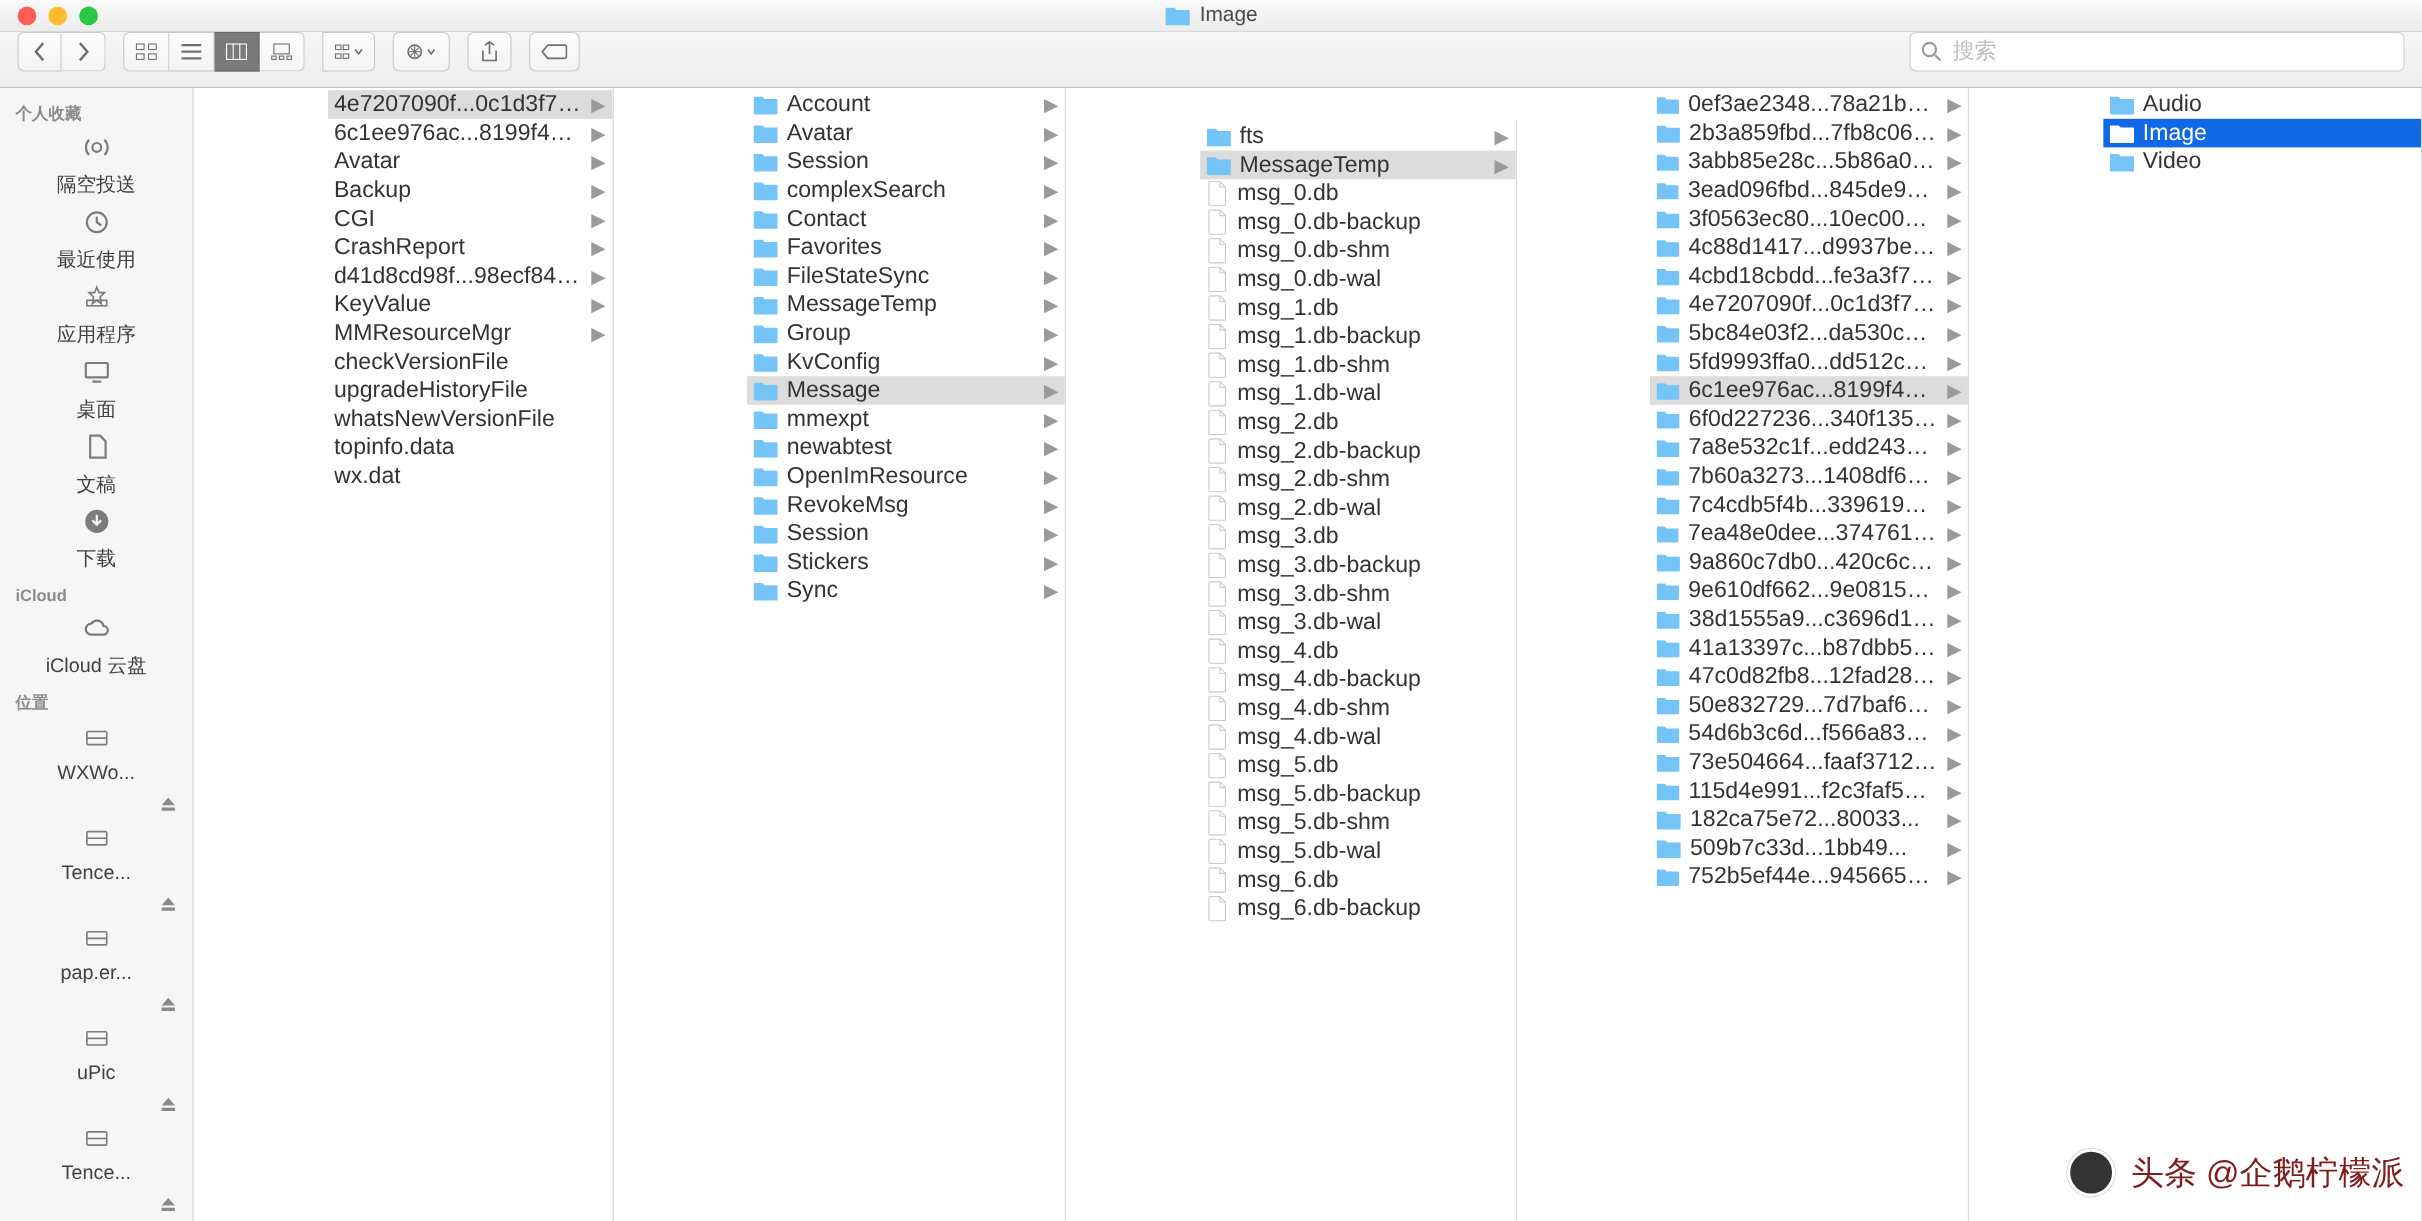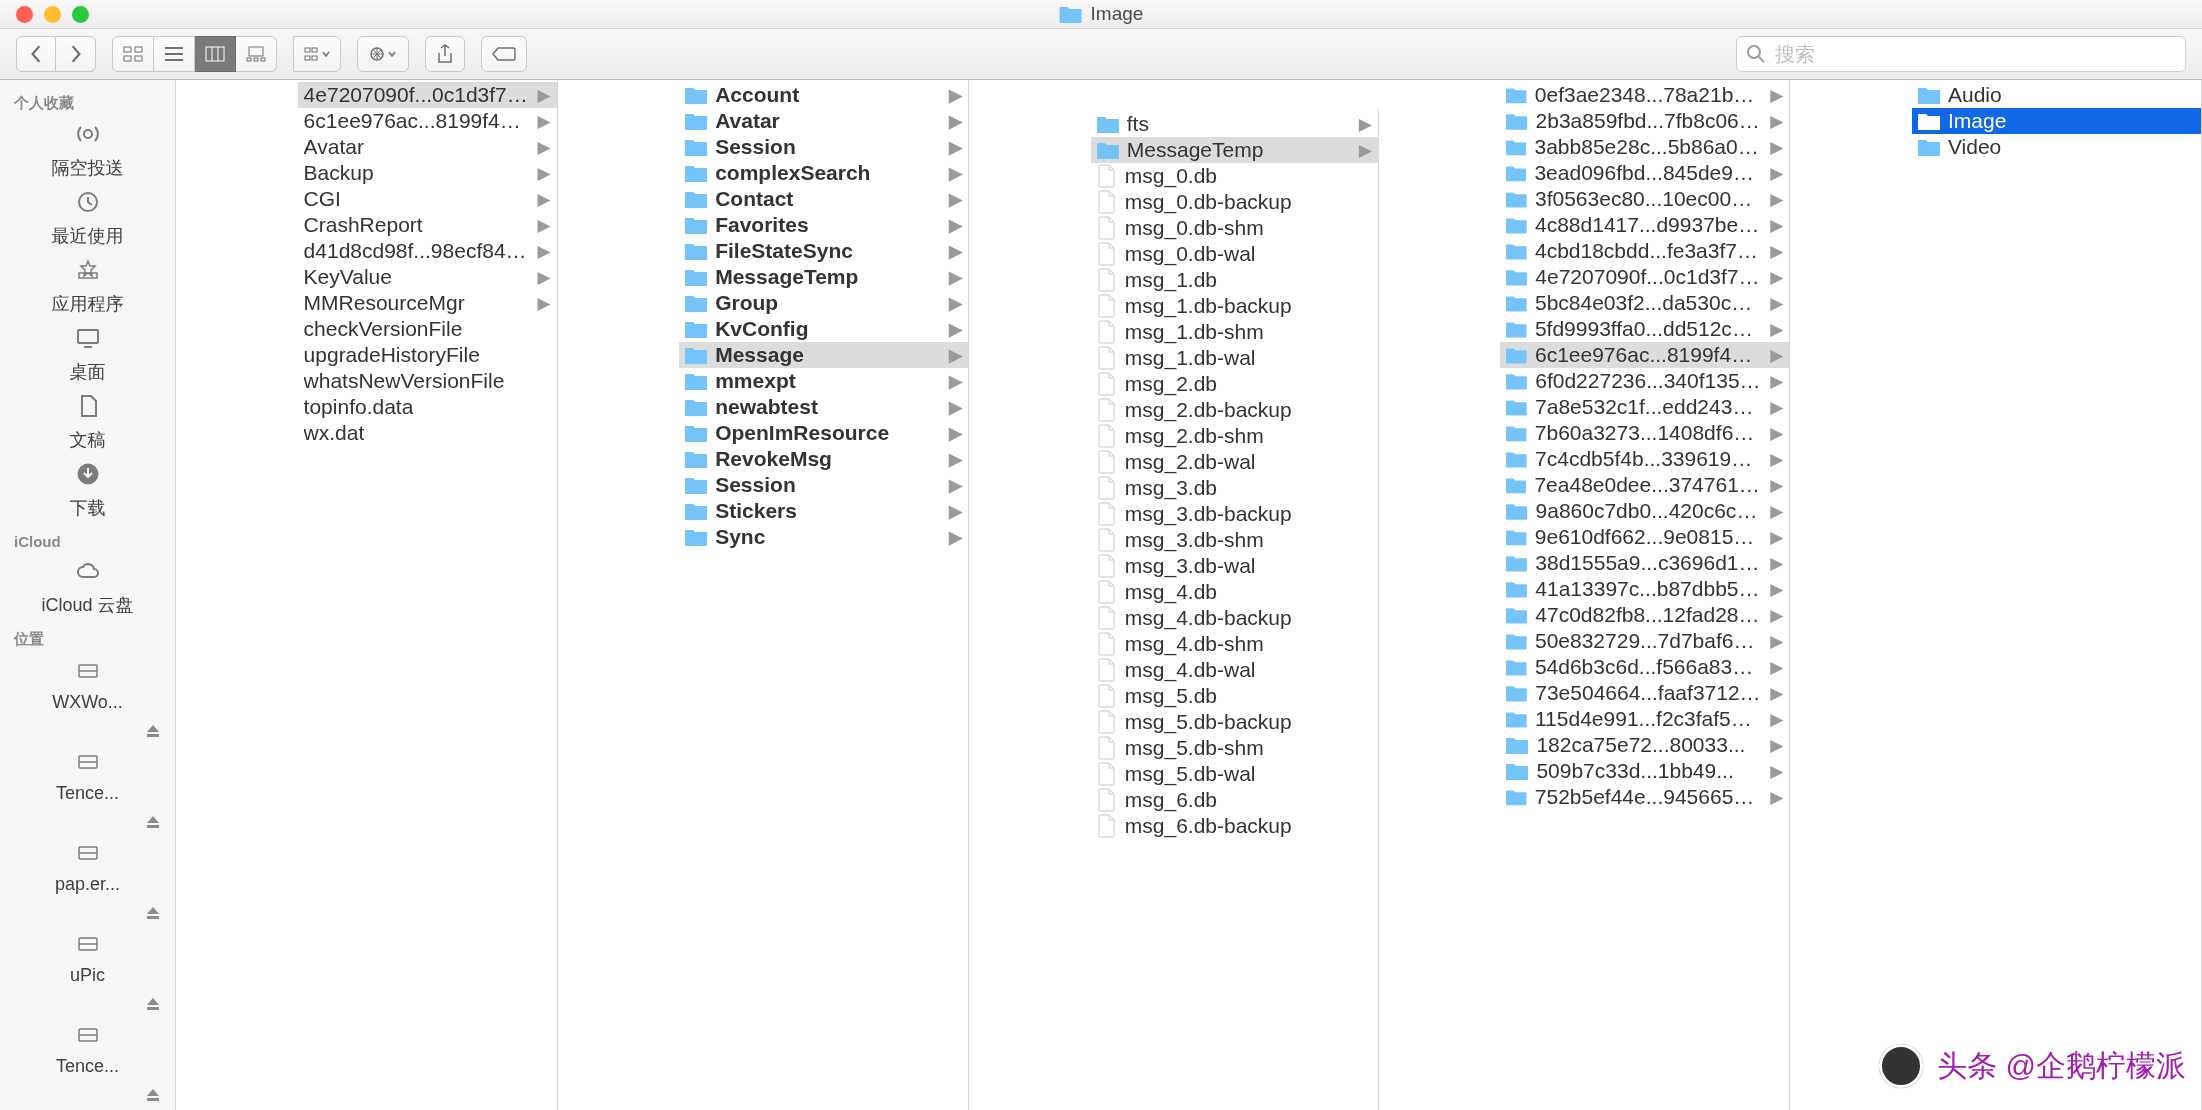--- a/index.html
+++ b/index.html
@@ -7,21 +7,21 @@
 
 
 .titlebar { height:29px; background:linear-gradient(#f9f9f9,#ececec); border-bottom:1px solid #d5d5d5; display:flex; align-items:center; position:relative; }
 .traffic { display:flex; gap:11px; padding-left:16px; }
 .tl { width:17px; height:17px; border-radius:50%; }
 .tl.r { background:#ff5f57; } .tl.y { background:#febc2e; } .tl.g { background:#28c840; }
 .win-title { position:absolute; left:50%; transform:translateX(-50%); display:flex; align-items:center; gap:8px; font-size:19px; color:#4a4a4a; }
 .win-title .folder-ico { width:24px; height:20px; }
 
 
-.toolbar { height:51px; background:linear-gradient(#f7f7f7,#ececec); border-bottom:1px solid #bdbdbd; display:flex; align-items:center; padding:0 16px; gap:16px; }
+.toolbar { height:51px; background:linear-gradient(#f7f7f7,#ececec); border-bottom:1px solid #bdbdbd; display:flex; align-items:flex-start; padding:0 16px; gap:16px; }
 .tb-group { display:flex; }
 .tb-btn { height:36px; min-width:40px; background:linear-gradient(#fdfdfd,#f3f3f3); border:1px solid #c8c8c8; display:flex; align-items:center; justify-content:center; padding:0 10px; color:#5a5a5a; }
 .tb-group .tb-btn:not(:first-child){ border-left:none; }
 .tb-group .tb-btn:first-child{ border-radius:6px 0 0 6px; }
 .tb-group .tb-btn:last-child{ border-radius:0 6px 6px 0; }
 .tb-btn.single{ border-radius:6px; }
 .tb-btn.active{ background:#7a7a7a; border-color:#6a6a6a; color:#fff; }
 .spacer { flex:1; }
 .search-wrap { position:relative; width:450px; }
 .search { width:100%; height:36px; border:1px solid #cfcfcf; border-radius:6px; background:#fff; padding:0 12px 0 38px; font-size:20px; color:#333; }
@@ -31,30 +31,30 @@
 
 .content { display:flex; height:1030px;justify-content:space-between; }
 .sidebar { width:176px; background:#f6f6f6; border-right:1px solid #d8d8d8; padding-top:6px; }
 .sb-head { font-size:15px; color:#8a8a8a; font-weight:600; padding:8px 14px 4px; }
 .sb-item { display:flex; align-items:center; gap:10px; padding:5px 14px; font-size:18px; color:#404040; white-space:nowrap;flex-direction:column; }
 .sb-ico { width:24px; height:24px; flex:0 0 24px; fill:#7c7c7c; stroke:#7c7c7c; }
 .eject { margin-left:auto; width:16px; height:16px; fill:#8a8a8a; }
 .sb-txt { overflow:hidden; text-overflow:ellipsis; }
 
 .col { border-right:1px solid #d8d8d8; overflow:hidden; flex:0 0 auto; padding-top:2px; }
-.c1 { width:260px; } .c2 { width:290px;font-weight:bold; } .c3 { width:288px;margin-top:29px; } .c4 { width:290px; } .c5 { width:290px; }
+.c1 { width:260px; } .c2 { width:290px; } .c3 { width:288px;margin-top:29px; } .c4 { width:290px; } .c5 { width:290px; }
 .row { display:flex; align-items:center; height:26px; padding:0 6px; gap:8px; white-space:nowrap; }
 .row .arr { margin-left:auto; color:#9a9a9a; font-size:17px; }
 .row.path { background:#dcdcdc; }
 .row.hl { background:#1068e6; color:#fff; }
 .row .txt { overflow:hidden; text-overflow:ellipsis; }
 .folder-ico { display:inline-block; }
 .file-ico { width:20px; height:24px; }
 
-.watermark { position:absolute; right:16px; bottom:22px; font-size:30px; color:#a21caf; display:flex; align-items:center; gap:14px; }
+.watermark { position:absolute; right:16px; bottom:22px; font-size:30px; color:#7f1d1d; display:flex; align-items:center; gap:14px; }
 .watermark .av{ width:44px; height:44px; border-radius:50%; background:#333; border:3px solid #fff; box-shadow:0 0 1px #666; }
 </style>
 </head>
 <body>
 
 <svg width="0" height="0" style="position:absolute">
   <defs>
     <g id="folder">
         <path d="M1 3h7l2 2h11c.6 0 1 .4 1 1v12c0 .6-.4 1-1 1H1c-.6 0-1-.4-1-1V4c0-.6.4-1 1-1z" fill="#74c4f7"></path>
       </g>

